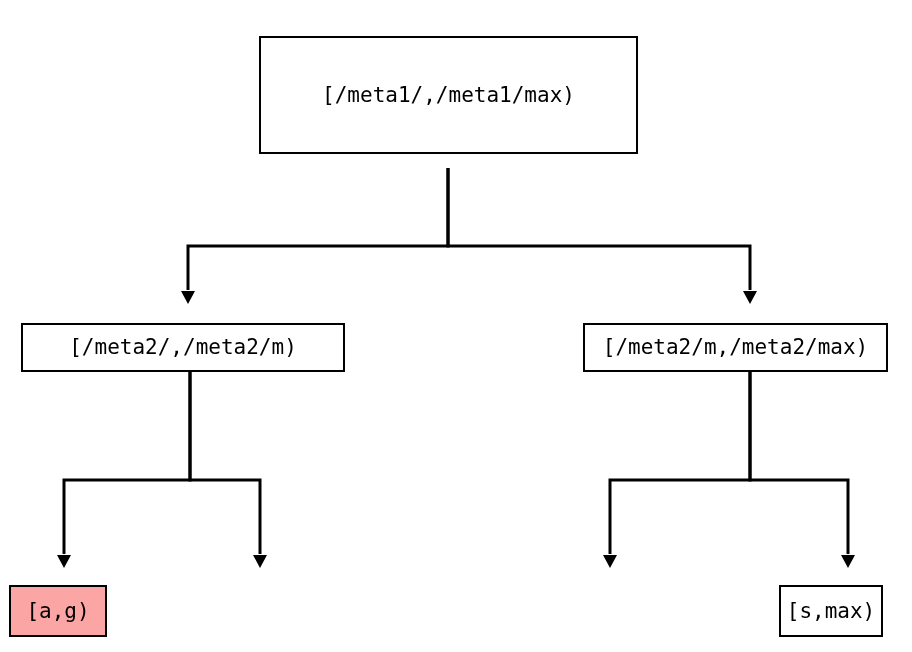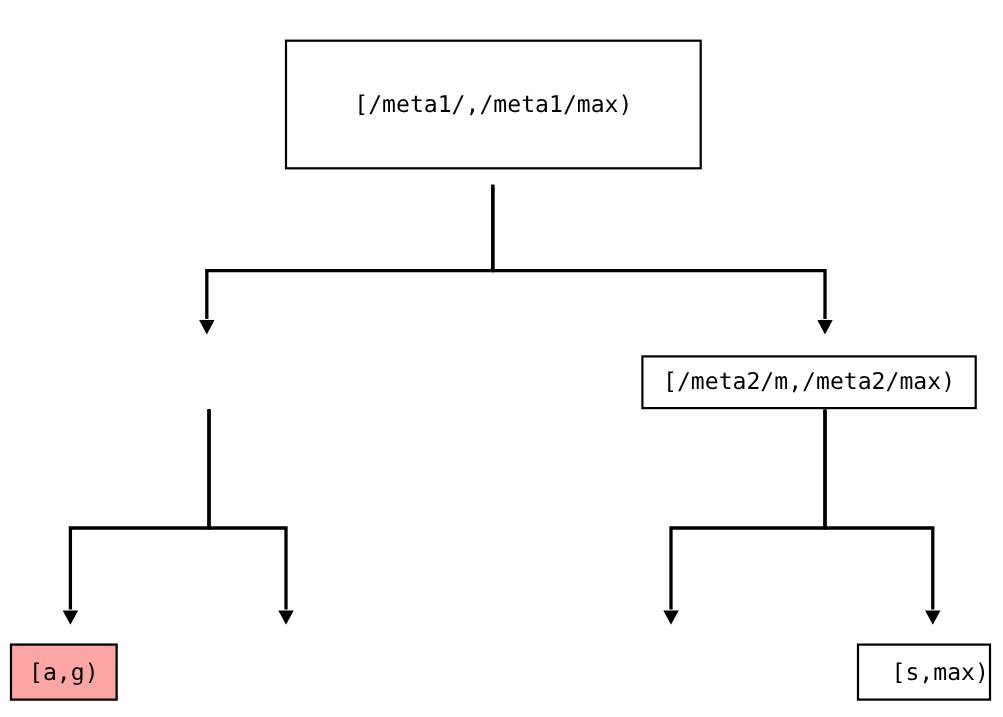--- a/index.html
+++ b/index.html
@@ -84,28 +84,31 @@
     <g>
       <path d="M 750,372 L 750,480 L 848,480 L 848,554" fill="none" stroke="#000000" stroke-width="3"></path>
       <polygon points="841,555 855,555 848,568" fill="#000000"></polygon>
     </g>
   </svg>
 
   <div class="node root" style="left: 259px; top: 11px; width: 379px; height: 118px; background: rgb(255, 255, 255); border-color: rgb(0, 0, 0); margin-top: 25px;">
     <span class="node-label">[/meta1/,/meta1/max)</span>
   </div>
 
+  <div class="node mid" style="left: 21px; top: 323px; width: 324px; height: 49px; background: rgb(255, 255, 255); border-color: rgb(0, 0, 0);">
+    <span class="node-label">[/meta2/,/meta2/m)</span>
+  </div>
 
   <div class="node mid" style="left: 583px; top: 323px; width: 305px; height: 49px; background: rgb(255, 255, 255); border-color: rgb(0, 0, 0);">
     <span class="node-label">[/meta2/m,/meta2/max)</span>
   </div>
 
   <div class="node leaf" style="left: 9px; top: 585px; width: 98px; height: 52px; background: #fca5a5; border-color: rgb(0, 0, 0);">
     <span class="node-label">[a,g)</span>
   </div>
 
 
 
-  <div class="node leaf" style="left: 779px; top: 585px; width: 122px; height: 52px; background: rgb(255, 255, 255); border-color: rgb(0, 0, 0); justify-content: flex-end;">
+  <div class="node leaf" style="left: 779px; top: 585px; width: 104px; height: 52px; background: rgb(255, 255, 255); border-color: rgb(0, 0, 0);">
     <span class="node-label">[s,max)</span>
   </div>
 
 </div>
 
 </body></html>

